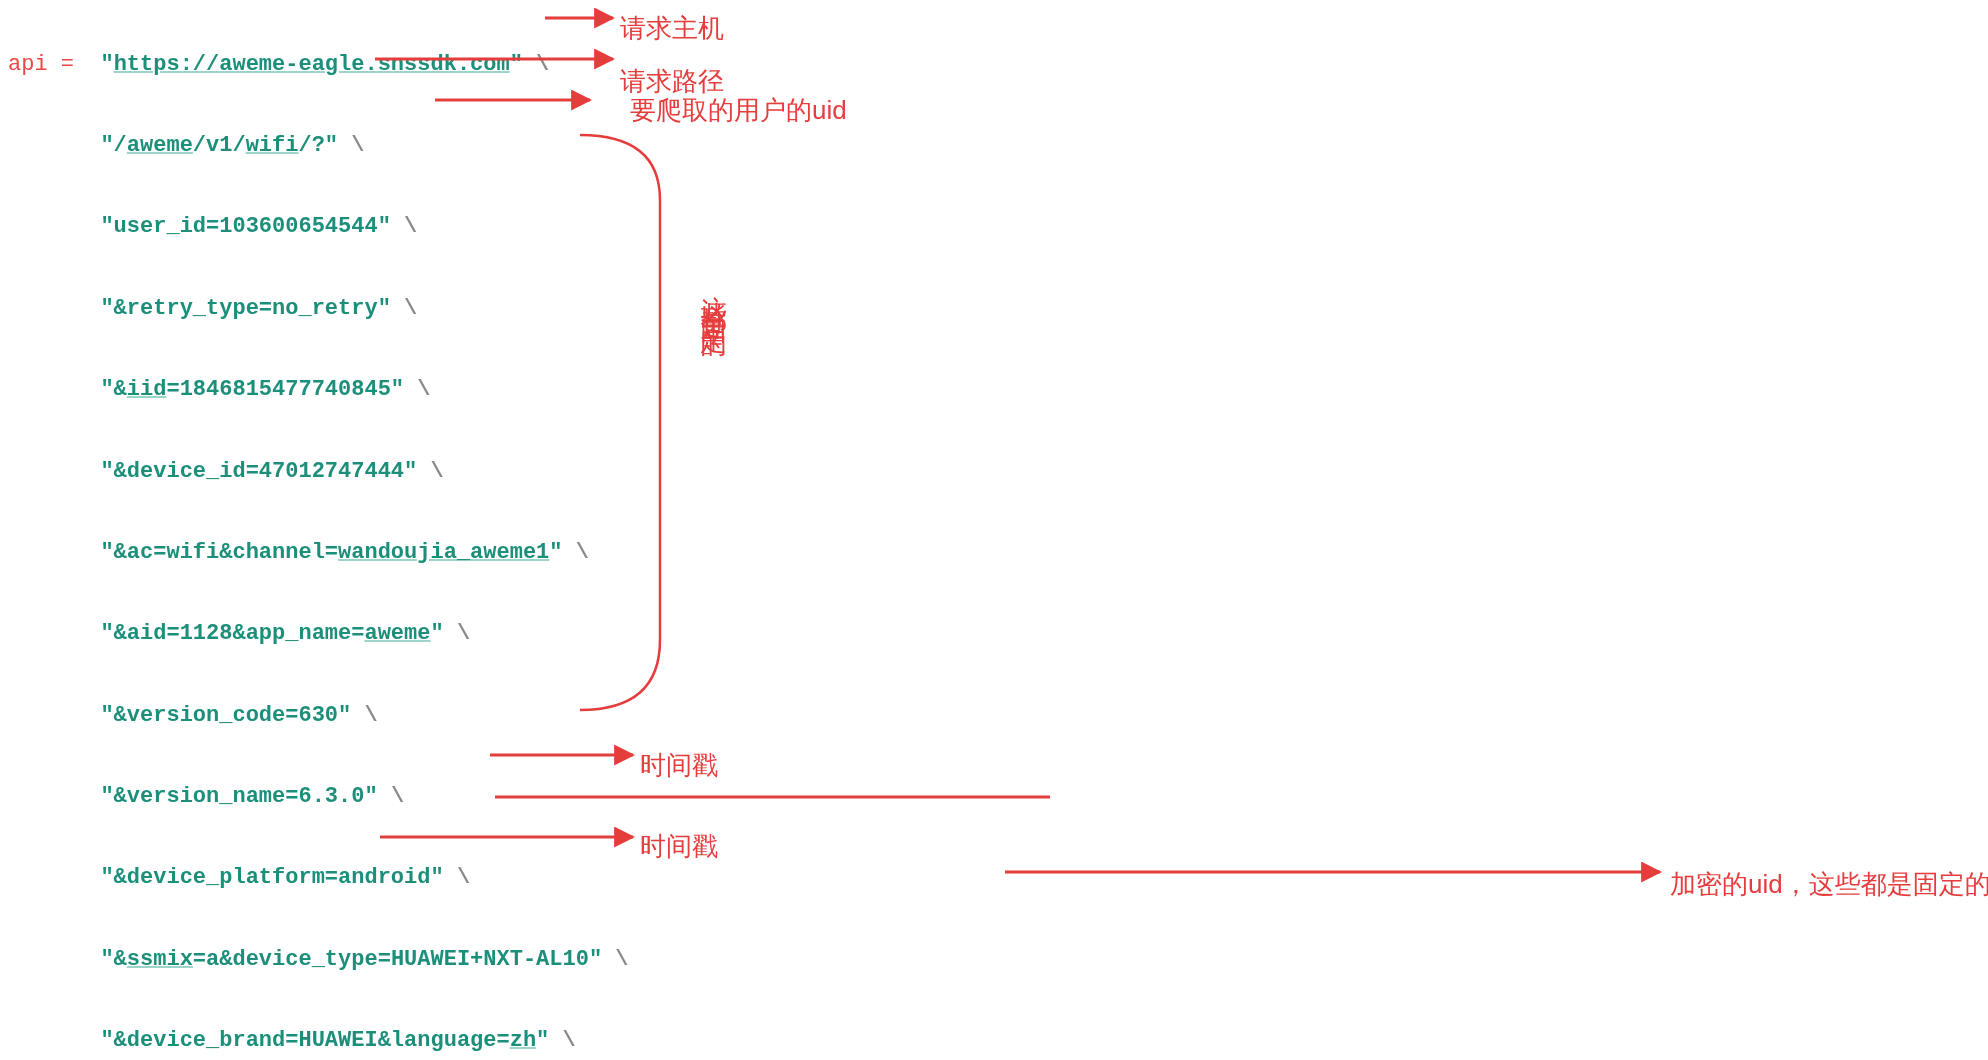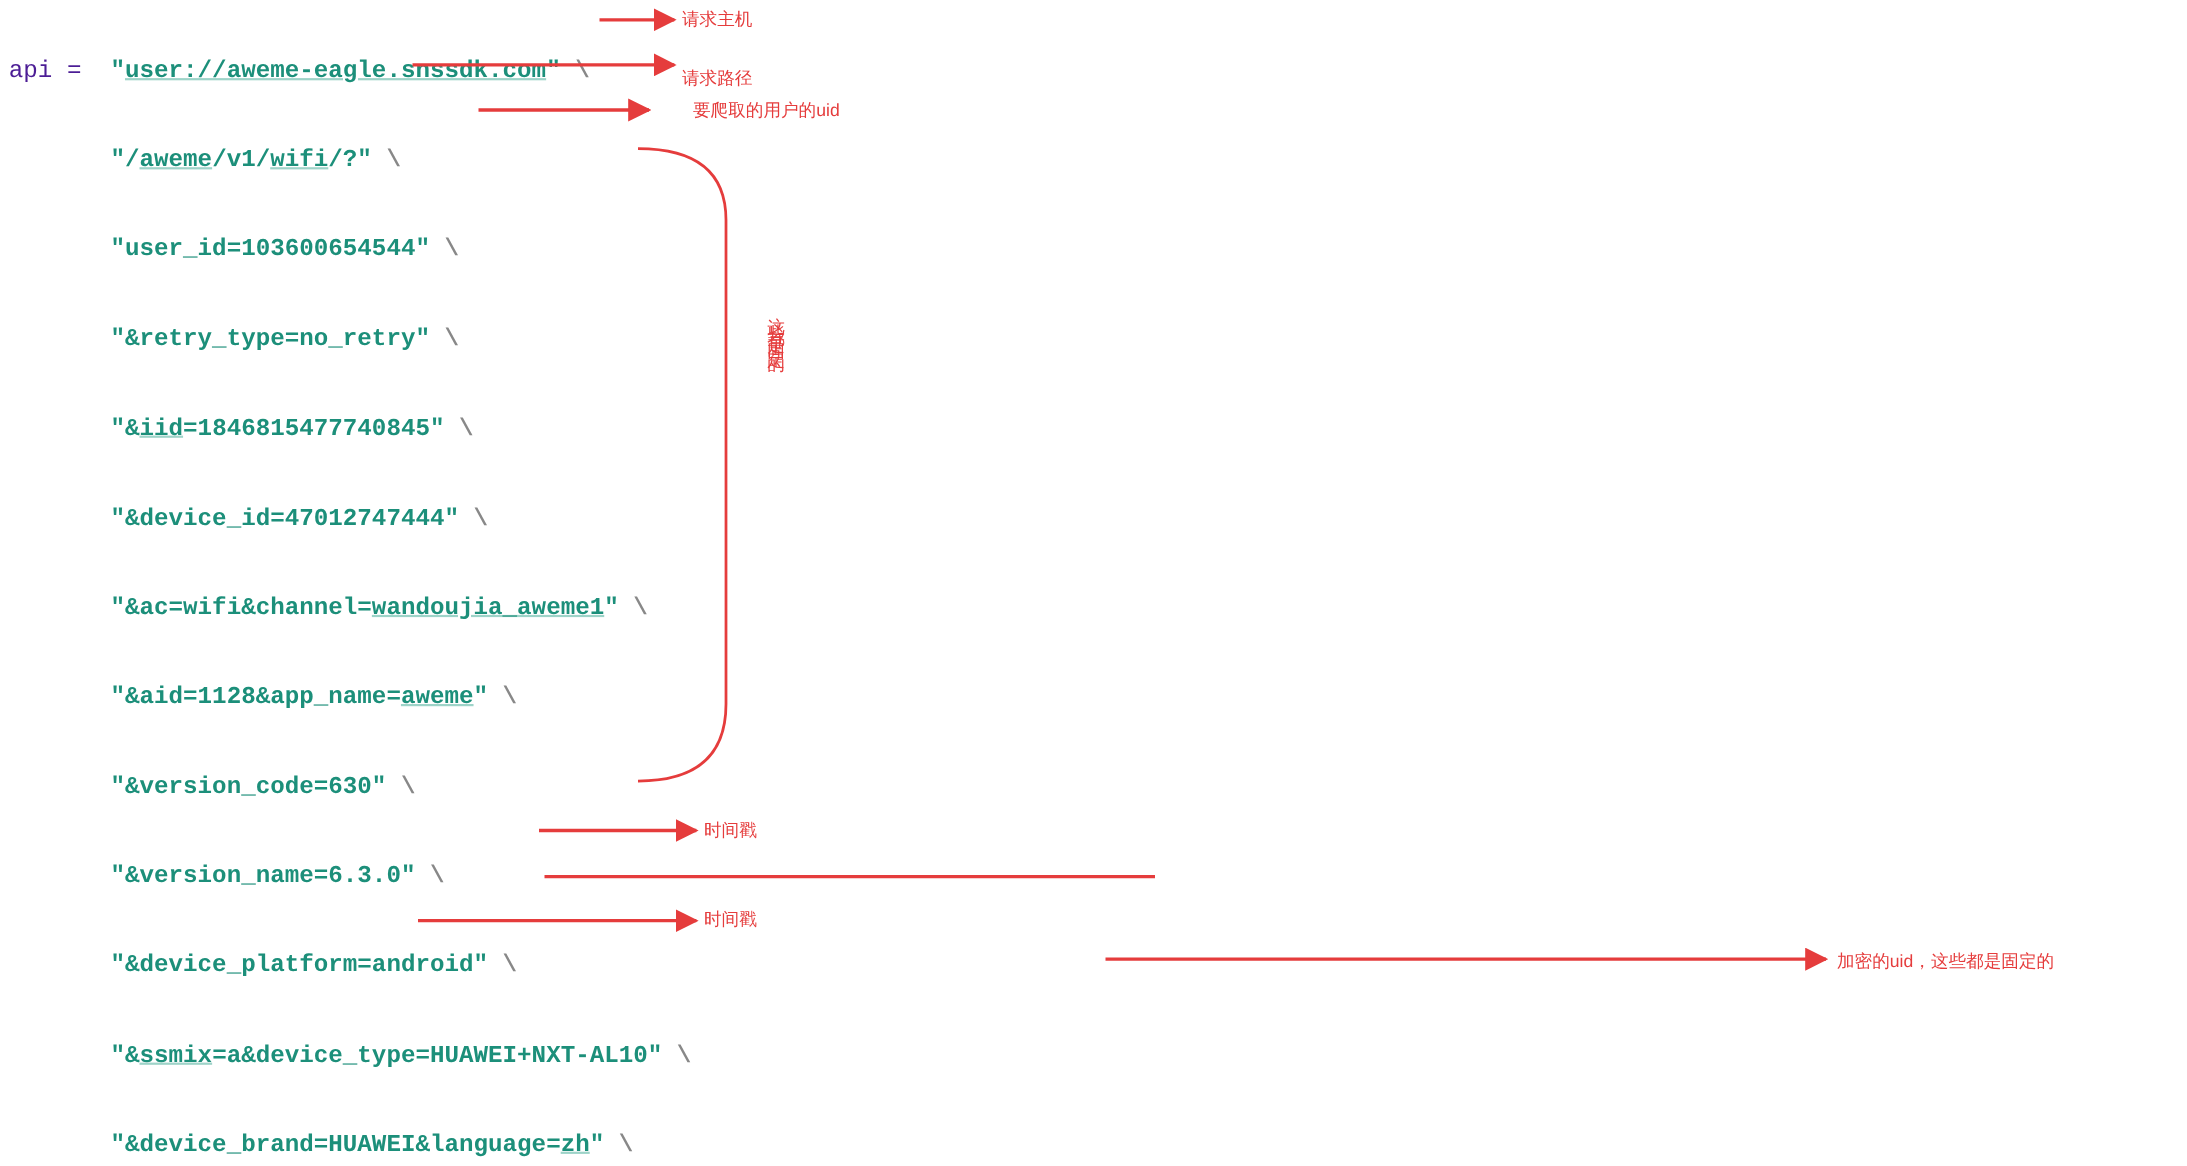--- a/index.html
+++ b/index.html
@@ -12,45 +12,45 @@
     color: #333;
     width: 1988px;
     height: 1060px;
     overflow: hidden;
     position: relative;
   }
   .code-block {
     white-space: pre;
     padding: 4px 0 0 8px;
   }
-  .kw   { color: #4c1d95; }              
+  .kw   { color: #ef4444; }              
   .str  { color: #1c8f7a; font-weight: bold; }
   .uline{ text-decoration: underline; text-decoration-thickness: 2px; text-decoration-color: #9dd3c8; }
   .slash{ color: #888; font-weight: bold; }   
   .line { display: block; }
   .ann  {
     position: absolute;
     color: #e53c3c;
     font-family: "Microsoft YaHei", "PingFang SC", sans-serif;
-    font-size: 16px;
+    font-size: 26px;
     white-space: nowrap;
   }
   .vertical { writing-mode: vertical-rl; text-orientation: upright; letter-spacing: 6px; }
   svg.overlay {
     position: absolute;
     top: 0; left: 0;
     width: 1988px; height: 1060px;
     pointer-events: none;
   }
 </style>
 </head>
 <body>
 
 <div class="code-block">
-<span class="line"><span class="kw">api</span> <span class="kw">=</span>  <span class="str"><span>"</span><span class="uline">user://aweme-eagle.snssdk.com</span><span>"</span></span> <span class="slash">\</span></span>
+<span class="line"><span class="kw">api</span> <span class="kw">=</span>  <span class="str"><span>"</span><span class="uline">https://aweme-eagle.snssdk.com</span><span>"</span></span> <span class="slash">\</span></span>
 <span class="line">       <span class="str"><span>"/</span><span class="uline">aweme</span><span>/v1/</span><span class="uline">wifi</span><span>/?"</span></span> <span class="slash">\</span></span>
 <span class="line">       <span class="str">"user_id=103600654544"</span> <span class="slash">\</span></span>
 <span class="line">       <span class="str">"&amp;retry_type=no_retry"</span> <span class="slash">\</span></span>
 <span class="line">       <span class="str"><span>"&amp;</span><span class="uline">iid</span><span>=1846815477740845"</span></span> <span class="slash">\</span></span>
 <span class="line">       <span class="str">"&amp;device_id=47012747444"</span> <span class="slash">\</span></span>
 <span class="line">       <span class="str"><span>"&amp;ac=wifi&amp;channel=</span><span class="uline">wandoujia_aweme1</span><span>"</span></span> <span class="slash">\</span></span>
 <span class="line">       <span class="str"><span>"&amp;aid=1128&amp;app_name=</span><span class="uline">aweme</span><span>"</span></span> <span class="slash">\</span></span>
 <span class="line">       <span class="str">"&amp;version_code=630"</span> <span class="slash">\</span></span>
 <span class="line">       <span class="str">"&amp;version_name=6.3.0"</span> <span class="slash">\</span></span>
 <span class="line">       <span class="str">"&amp;device_platform=android"</span> <span class="slash">\</span></span>

